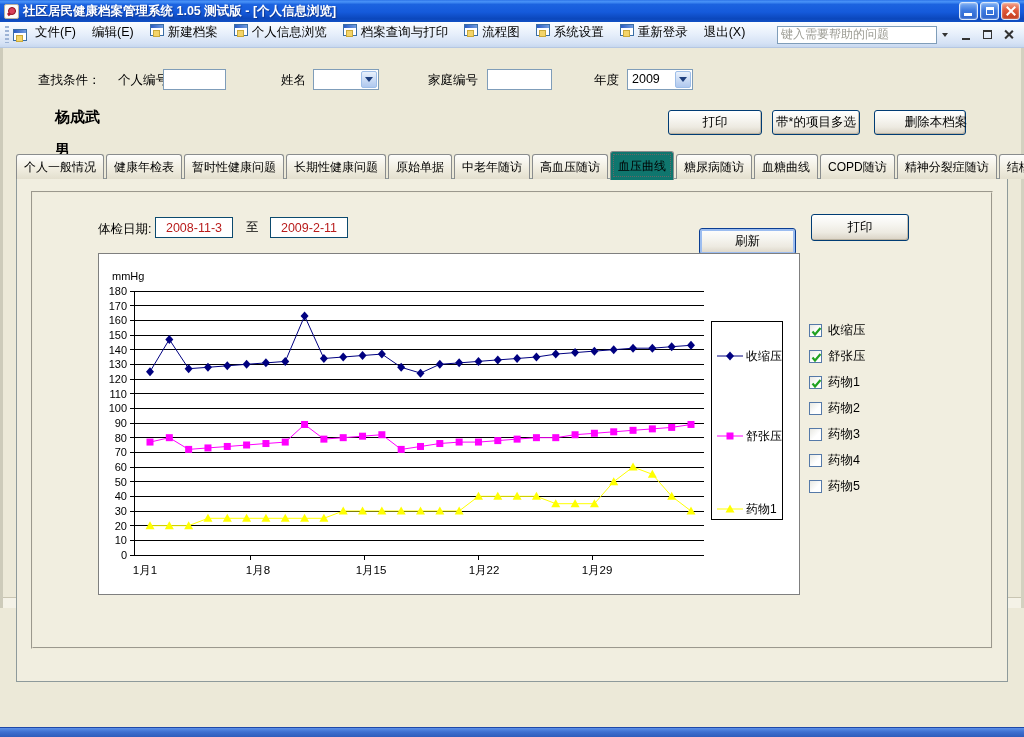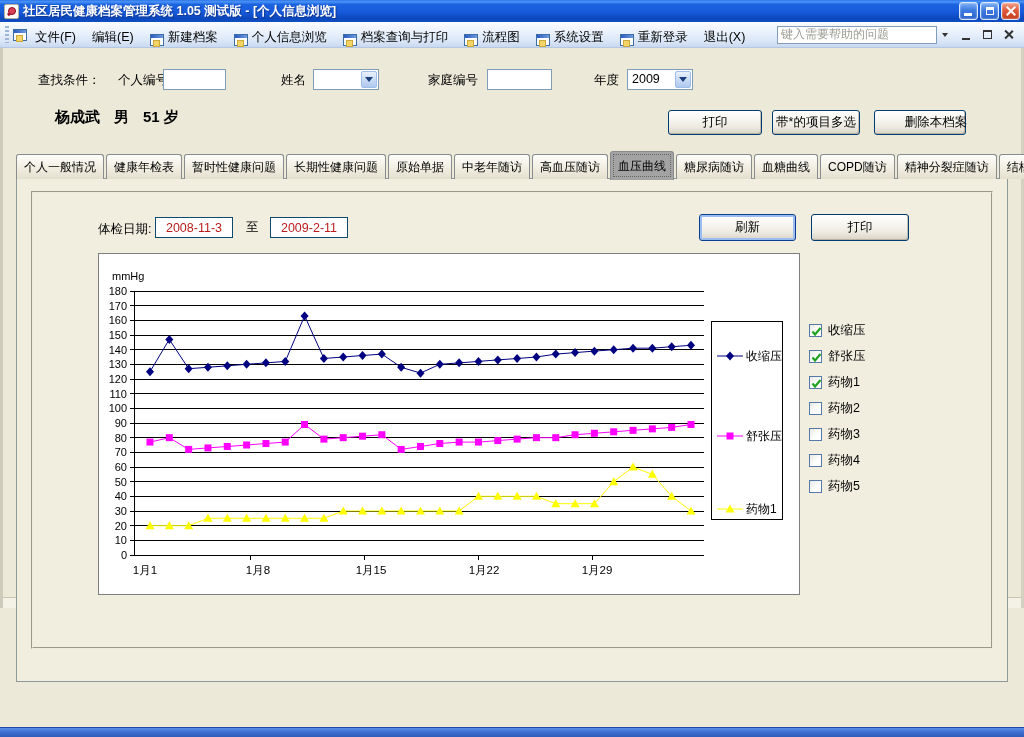--- a/index.html
+++ b/index.html
@@ -27,21 +27,21 @@
   
   .menubar{position:absolute;left:0;top:22px;width:1024px;height:26px;
     background:linear-gradient(180deg,#FBFDFF 0%,#E8F0FB 45%,#D5E2F5 85%,#C8D8EF 100%);
     border-bottom:1px solid #B5C7E2;display:flex;align-items:center;padding:0 4px;z-index:9;}
   .grip{width:4px;height:17px;margin:0 4px 0 1px;
     background:repeating-linear-gradient(180deg,#9DB4D6 0 2px,transparent 2px 4px);}
   .form-ico{width:14px;height:12px;border:1px solid #3A6EA5;background:#fff;position:relative;display:inline-block;flex:0 0 auto;}
   .form-ico::before{content:"";position:absolute;left:0;top:0;right:0;height:3px;background:linear-gradient(90deg,#2A5BC4,#6F9BE0);}
   .form-ico::after{content:"";position:absolute;left:2px;top:5px;width:5px;height:5px;background:#F4D468;border:1px solid #C9A93A;}
   .menu-items{display:flex;align-items:center;height:100%;}
-  .menu-item{display:flex;align-items:flex-end;gap:4px;padding:0 8px;height:22px;font-size:12.5px;color:#000;cursor:pointer;white-space:nowrap;}
+  .menu-item{display:flex;align-items:flex-start;gap:4px;padding:0 8px;height:22px;font-size:12.5px;color:#000;cursor:pointer;white-space:nowrap;}
   .help-box{margin-left:auto;width:160px;height:18px;background:#fff;border:1px solid #7F9DB9;display:flex;align-items:center;padding:0 3px;position:relative;cursor:text;}
   .help-ph{font-size:12px;color:#9C9C94;white-space:nowrap;overflow:hidden;}
   .help-arrow{width:11px;height:16px;display:flex;align-items:center;justify-content:center;margin-left:2px;cursor:pointer;}
   .help-arrow::before{content:"";border-left:3.5px solid transparent;border-right:3.5px solid transparent;border-top:4px solid #333;}
   .mdi-btns{display:flex;gap:5px;margin:0 4px 0 8px;}
   .mdi-btn{width:16px;height:15px;display:flex;align-items:center;justify-content:center;position:relative;cursor:pointer;}
   .mglyph-min{width:8px;height:2px;background:#333;margin-top:8px;}
   .mglyph-rest{width:9px;height:9px;border:1px solid #333;border-top-width:2px;}
   .mglyph-x{position:relative;width:9px;height:9px;}
   .mglyph-x::before,.mglyph-x::after{content:"";position:absolute;left:4px;top:-1px;width:1.8px;height:11px;background:#333;}
@@ -52,34 +52,34 @@
     box-shadow:inset 3px 0 0 rgba(125,125,108,.28), inset -3px 0 0 rgba(125,125,108,.22);}
   .lbl{font-size:12.5px;color:#000;white-space:nowrap;position:absolute;line-height:22px;}
 
   .xp-input{position:absolute;height:21px;background:#fff;border:1px solid #7F9DB9;font-size:12.5px;padding:0 3px;color:#000;}
   .combo{position:absolute;height:21px;background:#fff;border:1px solid #7F9DB9;font-size:12.5px;cursor:pointer;}
   .combo .val{position:absolute;left:4px;top:2px;font-size:12.5px;}
   .combo .cbtn{position:absolute;right:1px;top:1px;bottom:1px;width:16px;border:1px solid #9EBEE8;border-radius:2px;
     background:linear-gradient(180deg,#E9F1FC 0%,#CBDCF5 50%,#AFC8EE 100%);display:flex;align-items:center;justify-content:center;}
   .combo .cbtn::before{content:"";border-left:4px solid transparent;border-right:4px solid transparent;border-top:5px solid #1D3E7D;}
 
-  .patient{position:absolute;left:55px;top:60px;font-size:15px;font-weight:bold;color:#000;display:flex;gap:14px;align-items:baseline;}
+  .patient{position:absolute;left:55px;top:60px;font-size:15px;font-weight:bold;color:#000;display:flex;gap:14px;align-items:baseline;flex-direction:column;}
 
   .xp-btn{position:absolute;border:1px solid #003C74;border-radius:3px;
     background:linear-gradient(180deg,#FFFFFF 0%,#F6F5F0 38%,#EDEAE1 70%,#D9D2C4 100%);
     box-shadow:inset -1px -1px 0 rgba(160,150,130,.55);
     font-size:12.5px;color:#000;display:flex;align-items:center;justify-content:center;cursor:pointer;white-space:nowrap;}
   .xp-btn.focused{box-shadow:inset 0 0 0 2px #9CBDF0, inset -1px -1px 0 rgba(160,150,130,.4);border-color:#0B3D91;}
 
   
   .tabstrip{position:absolute;left:16px;top:102px;height:29px;display:flex;align-items:flex-end;z-index:3;}
   .tab{height:25px;padding:0 7px;display:flex;align-items:center;font-size:12px;white-space:nowrap;
     background:linear-gradient(180deg,#FDFDFB 0%,#F1EEE1 55%,#E3DFCE 100%);
     border:1px solid #898C8D;border-bottom:none;border-radius:3px 3px 0 0;margin-right:2px;cursor:pointer;position:relative;}
-  .tab.active{height:29px;background:#a3a3a3;z-index:5;margin-bottom:-1px;}
+  .tab.active{height:29px;background:#0f766e;z-index:5;margin-bottom:-1px;}
   .tab.active::after{content:"";position:absolute;inset:2px 2px 3px 2px;border:1px dotted #666;}
 
   .tabpanel{position:absolute;left:16px;top:130px;width:992px;height:504px;background:#F1EEE0;border:1px solid #8E9A9B;z-index:2;}
   .inner-panel{position:absolute;left:14px;top:12px;width:962px;height:458px;border:2px groove #EFEBDB;}
 
   .date-box{position:absolute;height:21px;background:#fff;border:1px solid #0c4a6e;font-size:12.5px;color:#b91c1c;
     display:flex;align-items:center;justify-content:center;cursor:text;}
 
   .chart-box{position:absolute;left:65px;top:60px;width:702px;height:342px;background:#fff;border:1px solid #7F7F7F;}
 
@@ -211,21 +211,21 @@
     </div>
 
   <div class="tabpanel">
     <div class="inner-panel">
 
       <span class="lbl" style="left:65px;top:25px;">体检日期:</span>
       <div class="date-box" style="left:122px;top:24px;width:78px;">2008-11-3</div>
       <span class="lbl" style="left:213px;top:23px;">至</span>
       <div class="date-box" style="left:237px;top:24px;width:78px;">2009-2-11</div>
 
-      <div class="xp-btn focused" style="left:666px;top:21px;width:97px;height:27px;">刷新</div>
+      <div class="xp-btn focused" style="left:666px;top:35px;width:97px;height:27px;">刷新</div>
       <div class="xp-btn" style="left:778px;top:21px;width:98px;height:27px;">打印</div>
 
       <div class="chart-box">
         <svg width="700" height="340" viewBox="0 0 700 340">
             <line x1="35" y1="301" x2="605" y2="301" stroke="#000" stroke-width="1" shape-rendering="crispEdges"></line>
             <line x1="31" y1="301" x2="35" y2="301" stroke="#000" stroke-width="1" shape-rendering="crispEdges"></line>
             <text x="28" y="305" text-anchor="end" font-size="11" fill="#000">0</text>
             <line x1="35" y1="286.3333333333333" x2="605" y2="286.3333333333333" stroke="#000" stroke-width="1" shape-rendering="crispEdges"></line>
             <line x1="31" y1="286.3333333333333" x2="35" y2="286.3333333333333" stroke="#000" stroke-width="1" shape-rendering="crispEdges"></line>
             <text x="28" y="290.3333333333333" text-anchor="end" font-size="11" fill="#000">10</text>

